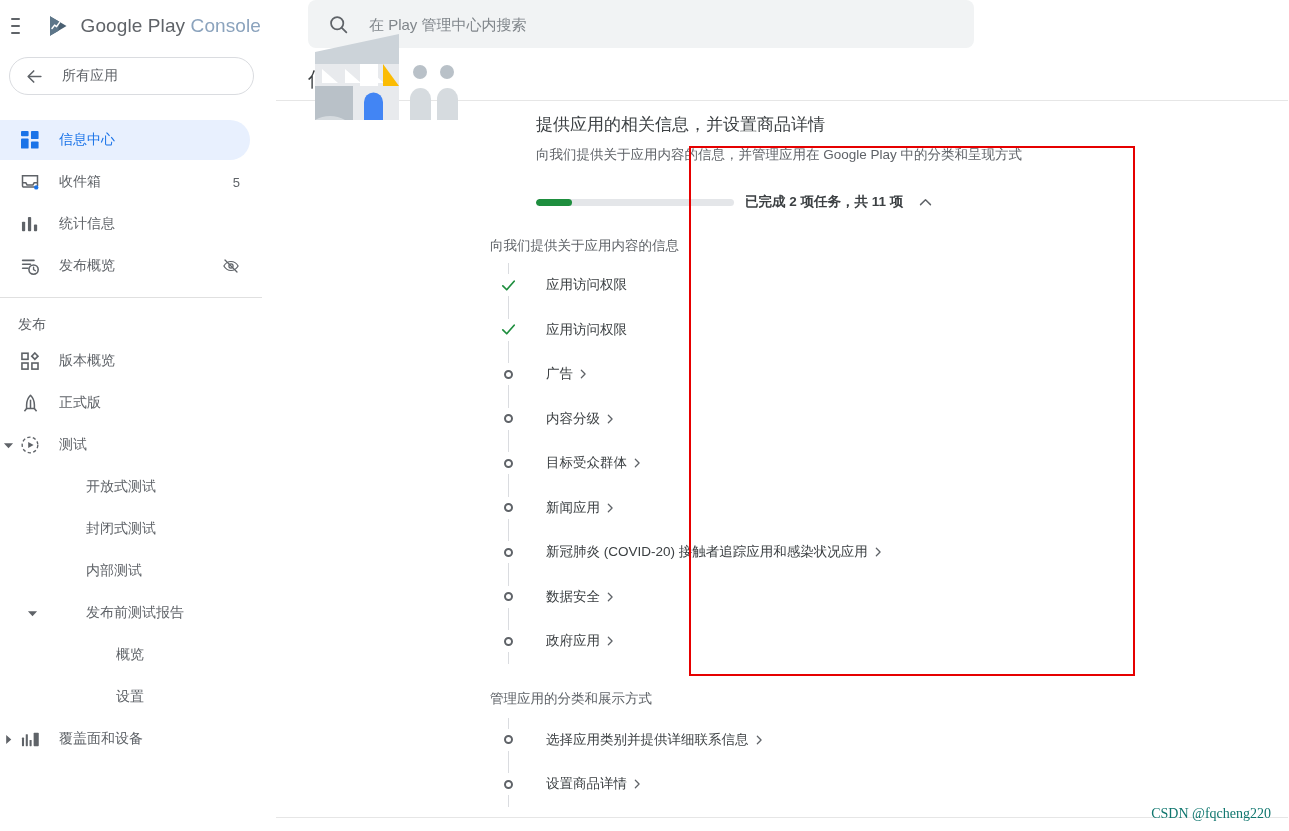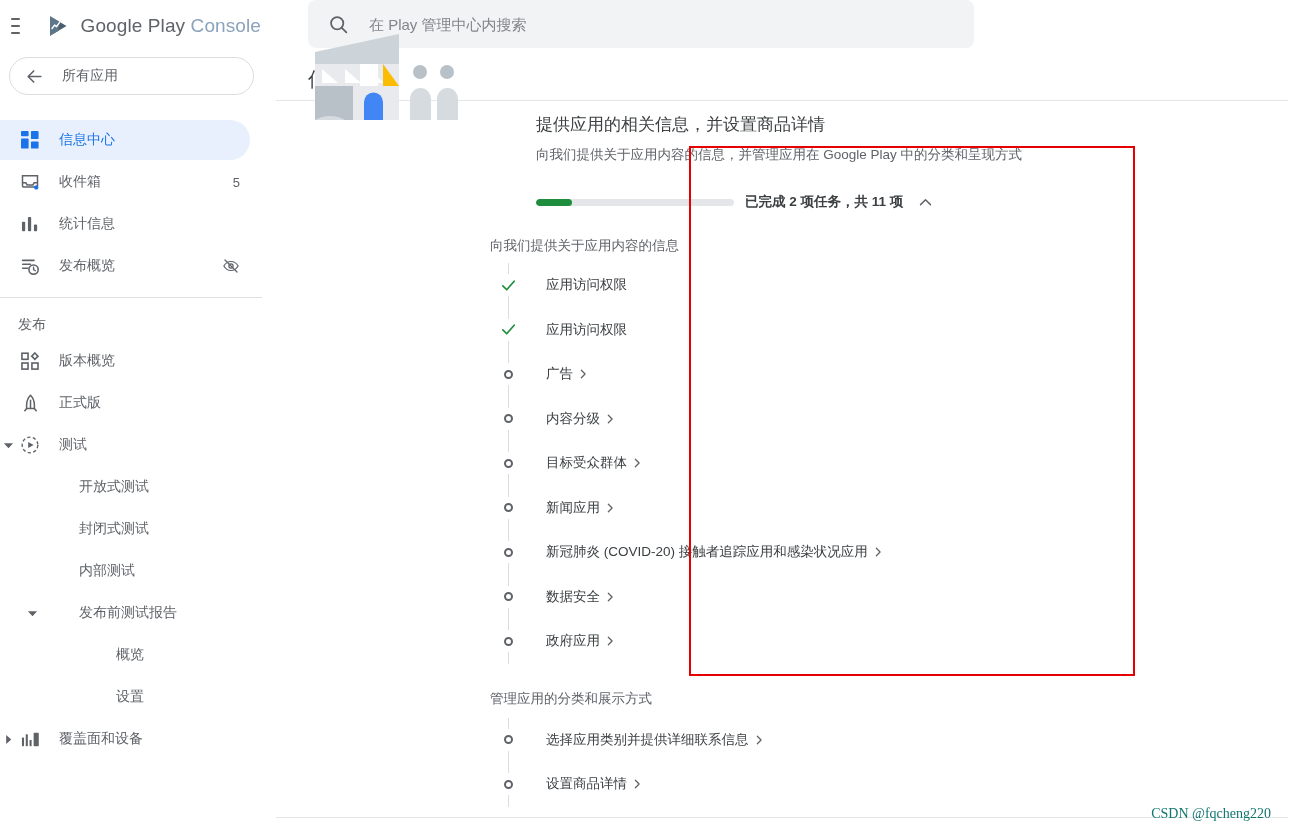--- a/index.html
+++ b/index.html
@@ -44,21 +44,21 @@
   .navitem.active { color:#1a73e8; }
   .navitem.active .pill {
     position:absolute; left:0; top:1px; right:12px; bottom:1px;
     background:#e8f0fe; border-radius:0 21px 21px 0; z-index:0;
   }
   .navitem.active .ico, .navitem.active .txt { position:relative; z-index:1; }
 
   .divider { margin:10px 0 0 0; height:1px; background:#e0e0e0; width:262px; }
   .section-head { padding:18px 0 6px 18px; font-size:14px; color:#5f6368; }
 
-  .navitem.sub { padding-left:0; }
+  .navitem.sub { padding-left:7px; }
   .navitem.sub .txt { margin-left:79px; }
   .navitem.sub2 .txt { margin-left:98px; }
   .expander { position:absolute; left:-5px; width:24px; height:24px; display:flex; align-items:center; justify-content:center; color:#5f6368; }
   .expander.deep { left:20px; }
 
   
   .main { position:absolute; left:262px; top:0; right:0; bottom:0; background:#fff; }
   .searchwrap { position:absolute; left:46px; top:0; width:666px; height:48px; }
   .searchbox {
     width:666px; height:48px; background:#f1f3f4; border-radius:8px;

